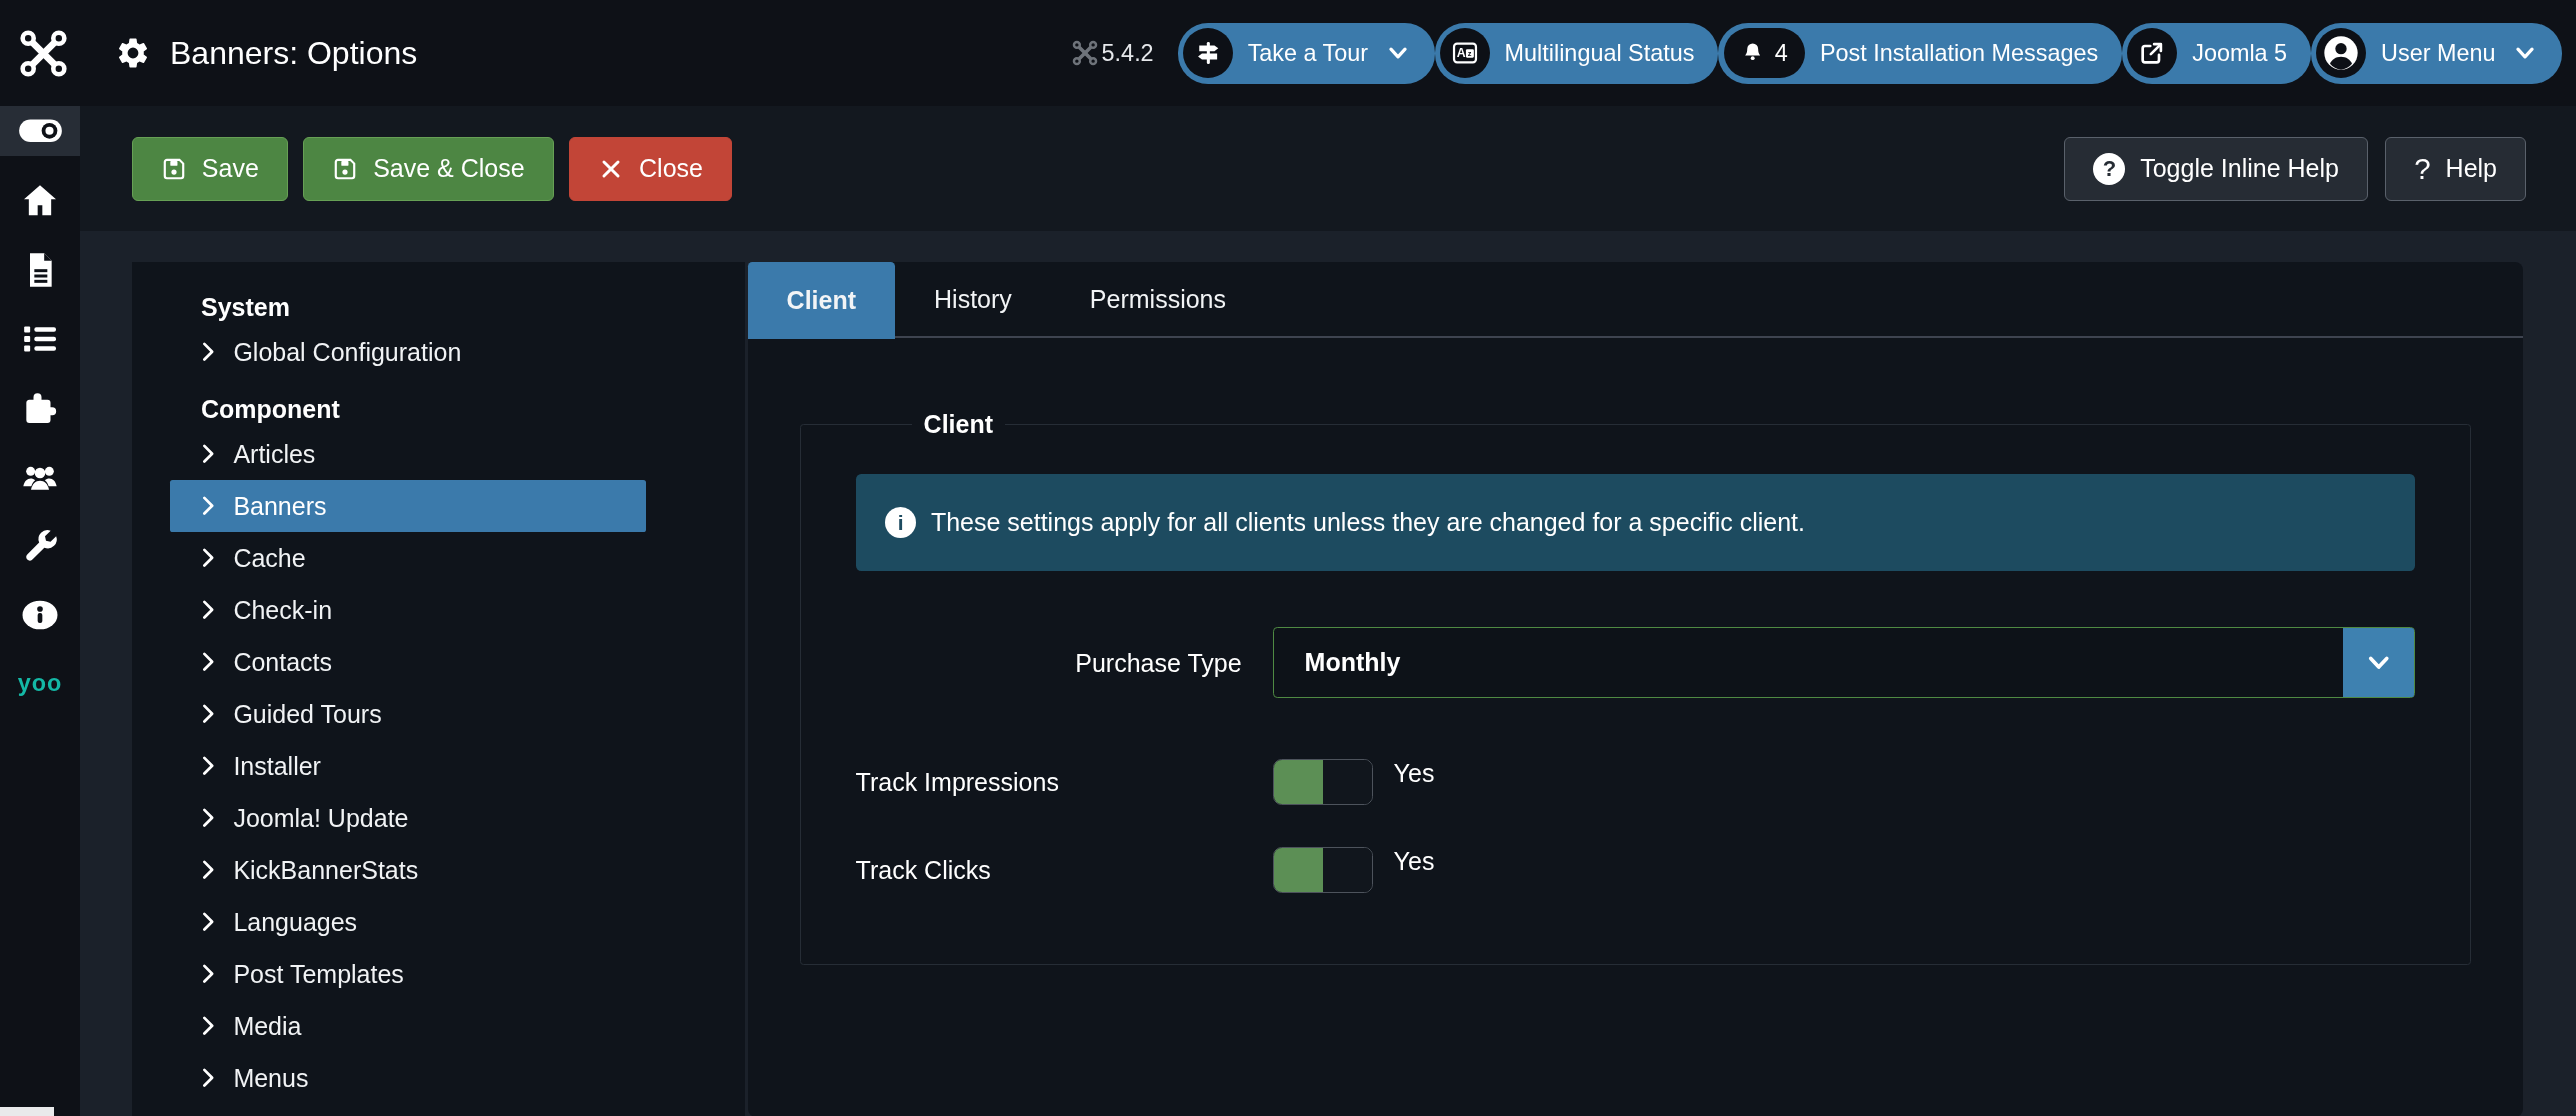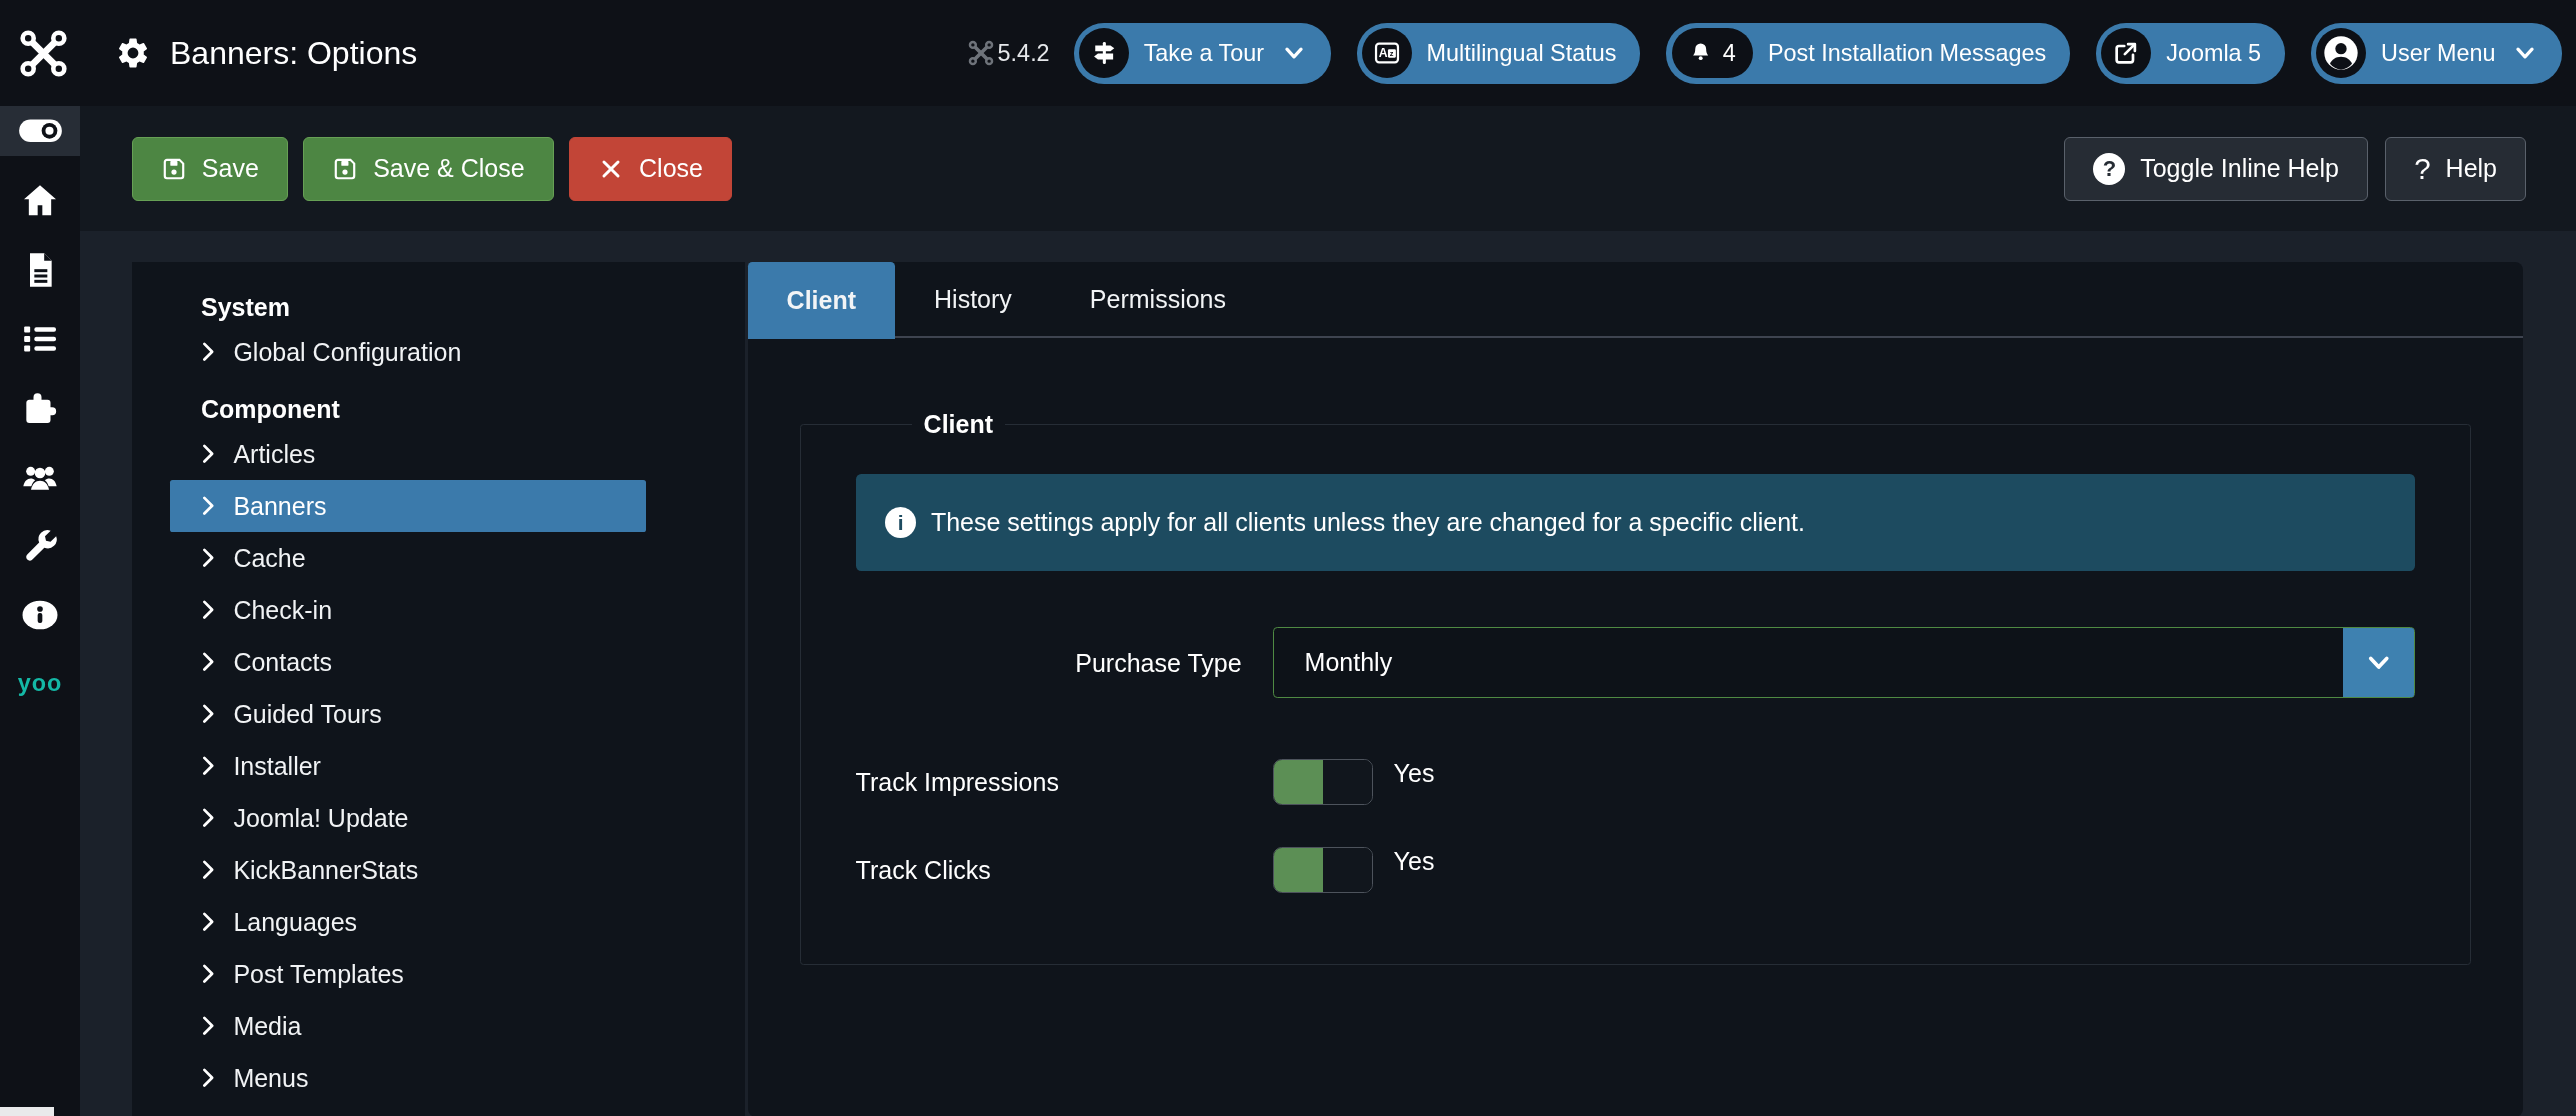--- a/index.html
+++ b/index.html
@@ -27,21 +27,21 @@
 
   
   .topbar{position:absolute;left:0;top:0;width:2576px;height:106px;background:var(--header-bg);
     display:flex;align-items:center;padding:0 14px 0 19px;}
   .logo{width:49px;height:49px;flex:0 0 auto;}
   .gear{width:36px;height:36px;margin-left:47px;flex:0 0 auto;}
   .page-title{font-size:32px;font-weight:400;margin-left:19px;white-space:nowrap;}
   .top-spacer{flex:1;}
   .version{display:flex;align-items:center;gap:4px;margin-right:24px;font-size:23.4px;color:#e6e8eb;}
   .version svg{width:26px;height:26px;opacity:.62;}
-  .pills{display:flex;align-items:center;gap:26px;}
+  .pills{display:flex;align-items:center;gap:0;}
   .pill{height:61px;border-radius:30px;background:var(--blue);display:flex;align-items:center;
     gap:14.8px;padding:0 24px 0 5.2px;font-size:23.4px;color:#fff;cursor:pointer;white-space:nowrap;}
   .pill-ico{width:50px;height:50px;border-radius:50%;background:#0d1016;display:flex;align-items:center;justify-content:center;flex:0 0 auto;}
   .pill-ico svg{width:28px;height:28px;}
   .pill-ico--user svg{width:40px;height:40px;}
   .pill-badge{height:50px;border-radius:25px;background:#0d1016;display:flex;align-items:center;gap:10.4px;padding:0 17.4px;flex:0 0 auto;}
   .pill-badge svg{width:23.4px;height:23.4px;}
   .pill-badge span{font-size:23.4px;}
   .pill .chev{width:26px;height:26px;margin-left:1.7px;}
 
@@ -94,21 +94,21 @@
   .info-ico{width:31px;height:31px;border-radius:50%;background:#fff;color:var(--alert-bg);
     display:flex;align-items:center;justify-content:center;font-size:21px;font-weight:700;flex:0 0 auto;}
 
   .row{display:flex;align-items:center;}
   .row--top{align-items:flex-start;}
   .row-label{width:417px;flex:0 0 auto;font-size:25px;line-height:50px;padding-right:31px;}
   .row--top .row-label{margin-top:1.7px;}
 
   .select{position:relative;flex:1;height:71px;border:1.7px solid #4f8a43;border-radius:4.3px;
     background:#0d1218;cursor:pointer;}
-  .select-value{position:absolute;left:31px;top:0;bottom:0;display:flex;align-items:center;font-size:25px;}
+  .select-value{position:absolute;left:31px;top:0;bottom:0;display:flex;align-items:center;font-size:25px;font-weight:bold;}
   .select-caret{position:absolute;right:0;top:0;bottom:0;width:71px;background:#3e81b0;
     border-radius:0 2.6px 2.6px 0;display:flex;align-items:center;justify-content:center;}
   .select-caret svg{width:29.5px;height:29.5px;}
 
   .toggle-wrap{display:flex;align-items:flex-start;}
   .toggle{width:100px;height:46px;border:1.7px solid #4d535c;border-radius:8.7px;overflow:hidden;
     display:flex;cursor:pointer;flex:0 0 auto;}
   .toggle i{flex:1;}
   .toggle--on i:first-child{background:var(--toggle-on);}
   .toggle--on i:last-child{background:var(--toggle-dark);}

